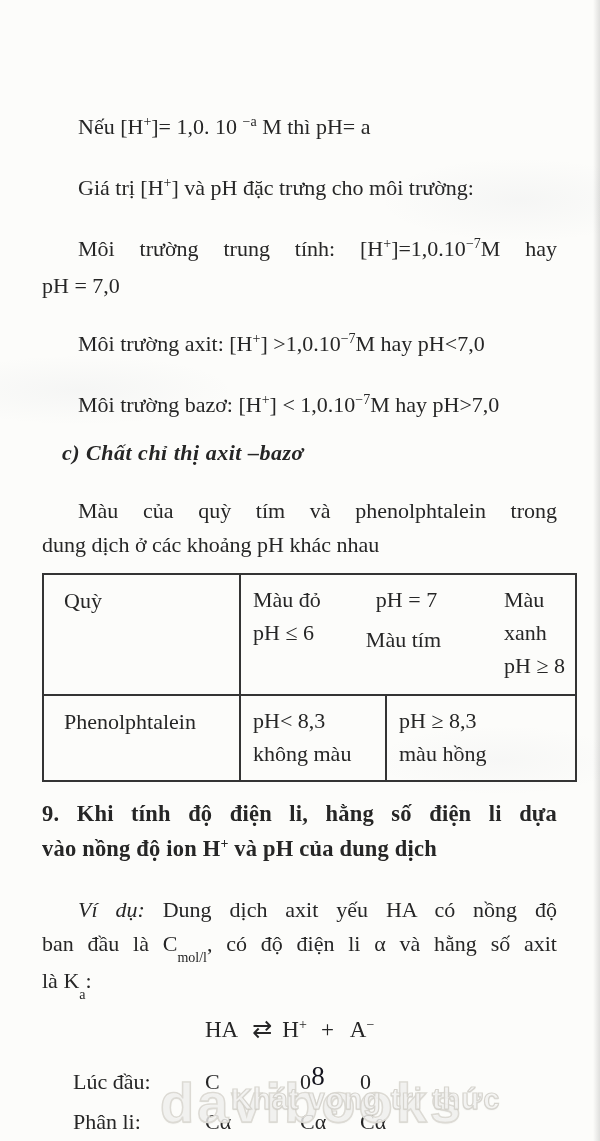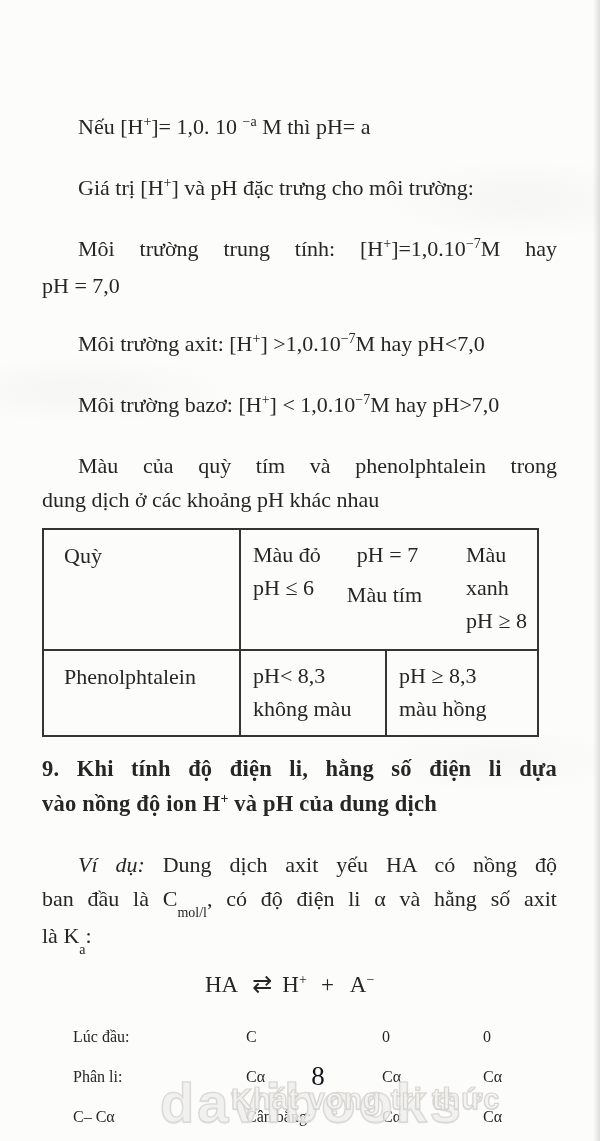--- a/index.html
+++ b/index.html
@@ -31,21 +31,21 @@
   }
   .indent { text-indent:36px;margin-top:24px; }
   .jline { text-align:justify; text-align-last:justify; }
   .sup { font-size:14px; position:relative; top:-8px; letter-spacing:0; }
   .sub { font-size:14px; position:relative; top:11px; }
   .h-c {
     font-size:22px; line-height:34px; font-weight:bold; font-style:italic;
     margin:2px 0 12px 20px; letter-spacing:0.5px;
   }
   .ph-table {
-    width:497px; border-collapse:collapse; margin:9px 0 12px 0;
+    width:535px; border-collapse:collapse; margin:9px 0 12px 0;
     font-size:22px; line-height:33px;padding-left:40px;
   }
   .ph-table td { border:2px solid #343434; vertical-align:top; }
   .td-name { width:197px; padding:9px 6px 6px 20px; }
   .quy-flex { display:flex; justify-content:space-between; padding:8px 8px 12px 12px; }
   .quy-mid .line2 { margin:7px 8px 0 -10px; }
   .quy-right { padding-right:2px; }
   .td-r2 { padding:8px 6px 10px 12px;margin-left:18px; }
   .h9 {
     font-size:22.5px; line-height:35px; font-weight:bold;
@@ -54,21 +54,21 @@
   .vidu-lead { font-style:italic; }
   .reaction {
     font-size:23px; line-height:34px;
     margin:9px 0 12px 163px;
     display:flex; align-items:baseline;
   }
   .arrow-eq { font-family:"DejaVu Sans",sans-serif; margin:0 10px 0 14px; font-size:24px; }
   .rx-plus { margin:0 16px 0 14px; }
   .eqrow {
     display:grid; grid-template-columns:132px 95px 60px auto;
-    padding-left:31px; font-size:16px; line-height:40px;gap:41px;
+    padding-left:31px; font-size:22px; line-height:40px;
   }
   .rutra {
     display:flex; align-items:center;
     margin:14px 0 0 36px; font-size:22px;
   }
   .frac { display:inline-flex; flex-direction:column; text-align:center; margin:0 8px 0 2px; }
   .frac .num { padding:0 12px 3px; border-bottom:2px solid #2b2b2b; }
   .frac .den { padding-top:3px; }
   .wm-brand {
     position:absolute; left:160px; top:1070px;
@@ -103,20 +103,21 @@
 
   <div class="para">
     <div class="jline indent"><span>Môi trường trung tính: [H</span><span class="sup">+</span><span>]=1,0.10</span><span class="sup">−7</span><span>M hay</span></div>
     <div>pH = 7,0</div>
   </div>
 
   <p class="para indent"><span>Môi trường axit: [H</span><span class="sup">+</span><span>] &gt;1,0.10</span><span class="sup">−7</span><span>M hay pH&lt;7,0</span></p>
 
   <p class="para indent"><span>Môi trường bazơ: [H</span><span class="sup">+</span><span>] &lt; 1,0.10</span><span class="sup">−7</span><span>M hay pH&gt;7,0</span></p>
 
+  <div class="h-c">c) Chất chỉ thị axit –bazơ</div>
 
   <div class="para">
     <div class="jline indent">Màu của quỳ tím và phenolphtalein trong</div>
     <div>dung dịch ở các khoảng pH khác nhau</div>
   </div>
 
   <table class="ph-table">
     <tbody>
         <tr>
       <td class="td-name">Quỳ</td>

